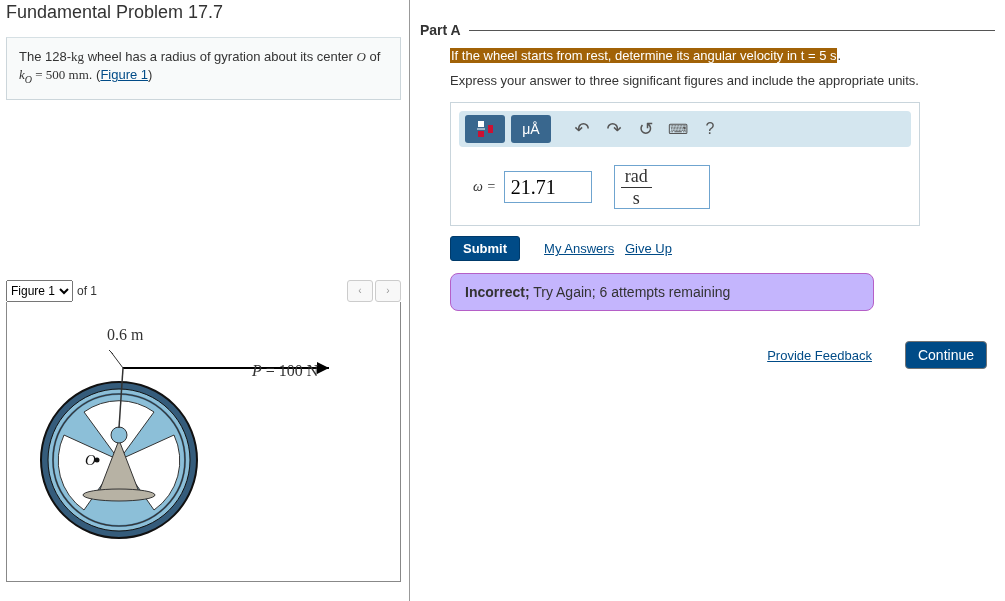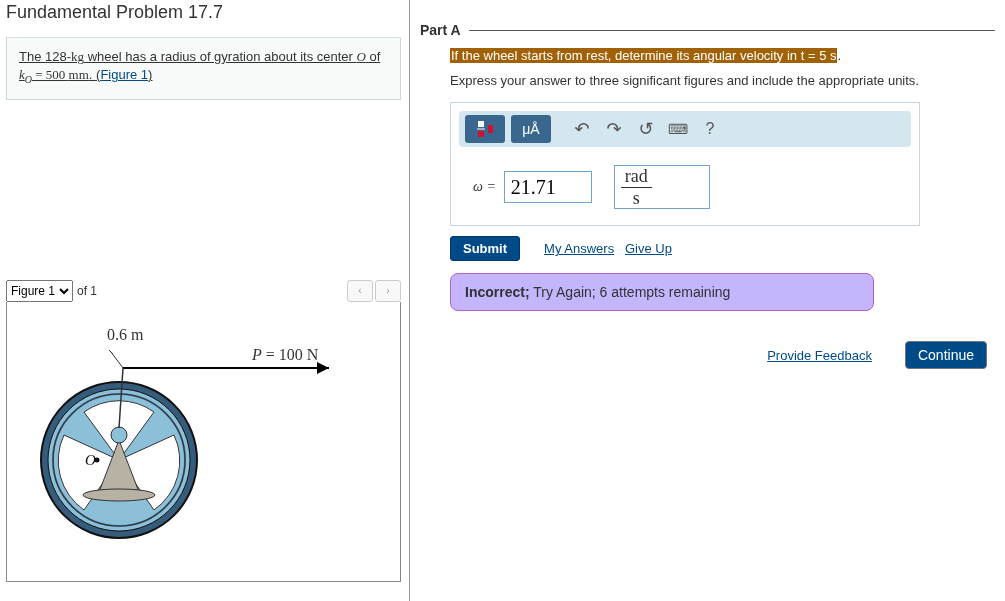--- a/index.html
+++ b/index.html
@@ -31,21 +31,20 @@
     color: #333;
   }
   .problem-box {
     background: #f8fafa;
     border: 1px solid #ccd6db;
     border-top-color: #d6e0e4;
     padding: 10px 12px 12px 12px;
     font-size: 13px;
     line-height: 1.4;
     color: #333;
-    text-decoration: underline;
   }
   .problem-box a { color: #004b87; text-decoration: underline; }
   .italic { font-style: italic; font-family: "Times New Roman", serif; }
   .sub { font-size: 10px; vertical-align: sub; font-family: "Times New Roman", serif; }
 
   .figure-bar {
     margin-top: 180px;
     display: flex;
     align-items: center;
     gap: 2px;
@@ -238,21 +237,21 @@
         <option>Figure 1</option>
       </select>
       <span class="ofone">of 1</span>
       <span style="flex:1"></span>
       <span class="nav-btn">‹</span>
       <span class="nav-btn">›</span>
     </div>
 
     <div class="figure-area">
       <span class="measure-label" style="left:100px; top:24px;">0.6 m</span>
-      <span class="measure-label" style="left:245px; top:44px;"><span class="italic">P</span> = 100 N</span>
+      <span class="measure-label" style="left:245px; top:60px;"><span class="italic">P</span> = 100 N</span>
       <svg class="wheel-svg" width="340" height="230">
 
         <line x1="94" y1="48" x2="300" y2="48" stroke="#000" stroke-width="2"></line>
         <polygon points="300,48 288,42 288,54" fill="#000"></polygon>
 
         <circle cx="90" cy="140" r="78" fill="#355c7b" stroke="#111" stroke-width="2"></circle>
         <circle cx="90" cy="140" r="71" fill="#8cbfd8" stroke="#111" stroke-width="1"></circle>
         <circle cx="90" cy="140" r="66" fill="none" stroke="#4a7da0" stroke-width="2"></circle>
 
         <g fill="#fff" stroke="#333" stroke-width="1">

